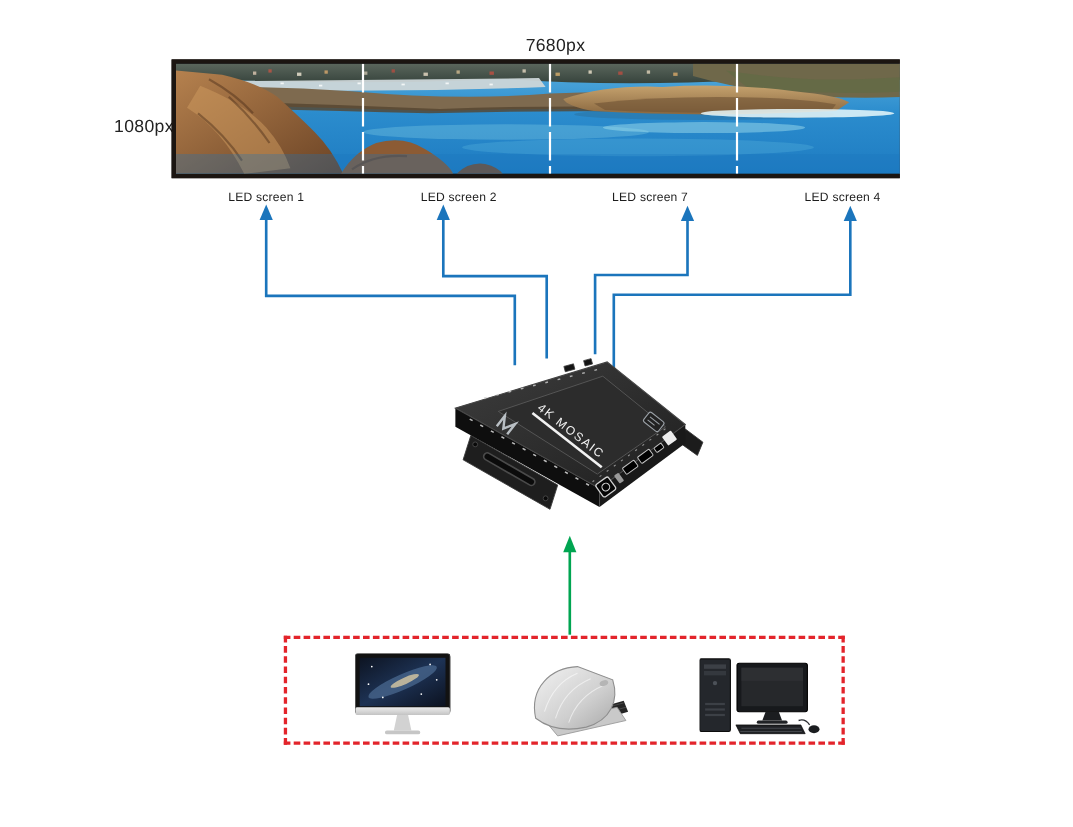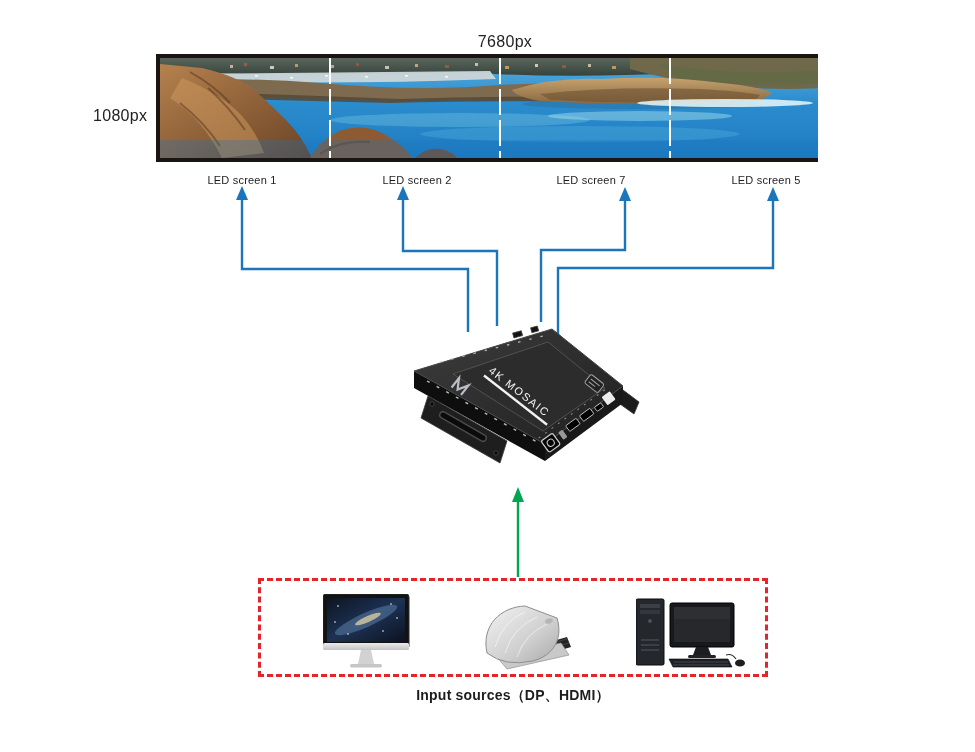--- a/index.html
+++ b/index.html
@@ -2,21 +2,21 @@
 <html><head>
 <meta charset="utf-8">
 <style>
   html,body{margin:0;padding:0;background:#ffffff;}
   .canvas{
     position:relative;width:818px;height:752px;background:#ffffff;overflow:hidden;
     font-family:"Liberation Sans",sans-serif;color:#1e1e1e;
   }
   .dim-label{position:absolute;font-size:16px;color:#222;letter-spacing:.3px;}
   .dim-top{left:460px;top:33px;width:90px;text-align:center;}
-  .dim-left{left:93px;top:107px;width:65px;}
+  .dim-left{left:93px;top:107px;width:65px;text-align:right;}
   .panorama{
     position:absolute;left:156px;top:54px;width:688px;height:108px;
     background:#161310;border:4px solid #1b1511;box-sizing:border-box;
   }
   .panorama svg{display:block;width:100%;height:100%;}
   .led-label{
     position:absolute;top:174px;transform:translateX(-50%);
     font-size:11px;color:#1d1d1d;white-space:nowrap;letter-spacing:.2px;
   }
   .overlay,.device-svg{position:absolute;pointer-events:none;}
@@ -126,21 +126,21 @@
         <line x1="170" y1="0" x2="170" y2="100"></line>
         <line x1="340" y1="0" x2="340" y2="100"></line>
         <line x1="510" y1="0" x2="510" y2="100"></line>
       </g>
     </svg>
   </div>
 
   <div class="led-label" style="left:242px">LED screen 1</div>
   <div class="led-label" style="left:417px">LED screen 2</div>
   <div class="led-label" style="left:591px">LED screen 7</div>
-  <div class="led-label" style="left:766px">LED screen 5</div>
+  <div class="led-label" style="left:766px">LED screen 4</div>
 
   <svg class="overlay" viewBox="0 0 975 752">
     <g stroke="#1b75bc" stroke-width="2.4" fill="none">
       <polyline points="242,198 242,269 468,269 468,332"></polyline>
       <polyline points="403,198 403,251 497,251 497,326"></polyline>
       <polyline points="625,199 625,250 541,250 541,322"></polyline>
       <polyline points="773,199 773,268 558,268 558,344"></polyline>
     </g>
     <g fill="#1b75bc">
       <polygon points="236,200 248,200 242,186"></polygon>
@@ -273,15 +273,14 @@
       <polygon points="60,52 72,52 75,60 57,60" fill="#1b1d20"></polygon>
       <rect x="52" y="60" width="28" height="3" rx="1.5" fill="#202225"></rect>
       <polygon points="33,64 92,64 96,72 37,72" fill="#1f2124" stroke="#000" stroke-width="0.6"></polygon>
       <line x1="38" y1="67" x2="92" y2="67" stroke="#43464b" stroke-width="1"></line>
       <line x1="37" y1="70" x2="93" y2="70" stroke="#43464b" stroke-width="1"></line>
       <ellipse cx="104" cy="68" rx="5" ry="3.6" fill="#1b1d20"></ellipse>
       <path d="M100,64 Q96,58 90,60" stroke="#2a2c30" stroke-width="1.2" fill="none"></path>
     </svg>
   </div>
 
-  <div class="caption">Input sources（DP、HDMI）</div>
 
 </div>
 
 </body></html>

